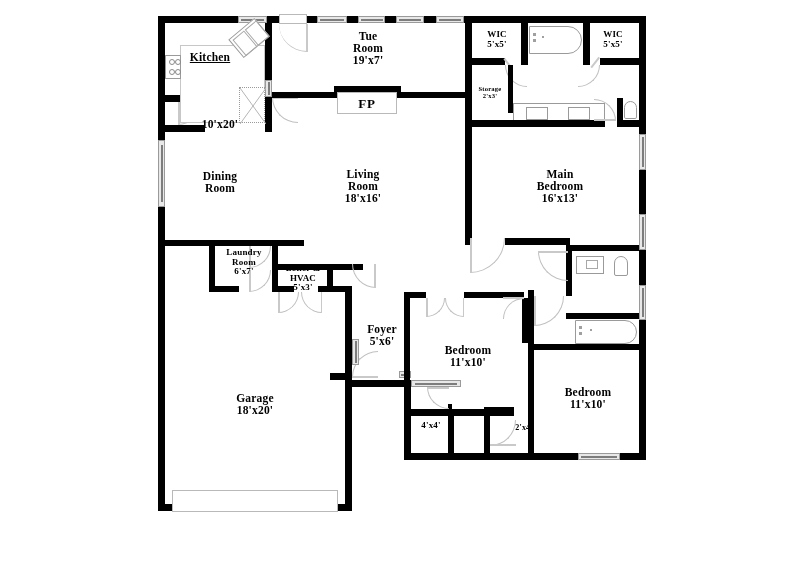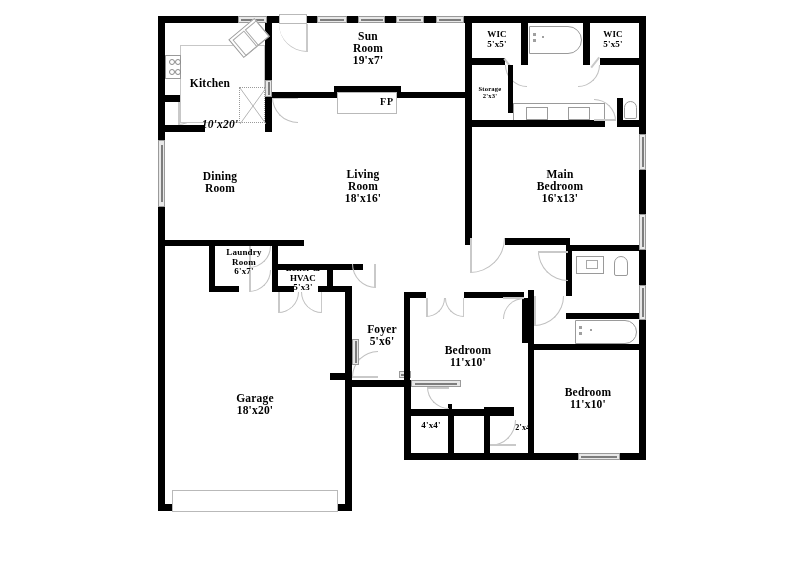--- a/index.html
+++ b/index.html
@@ -25,21 +25,21 @@
   .swing{position:absolute;border:1px solid #c0c0c0;box-sizing:border-box;background:transparent;}
   .leaf{position:absolute;background:#c9c9c9;}
 
   
   .lbl{position:absolute;text-align:center;color:#000;font-weight:bold;
        line-height:1.06;letter-spacing:.2px;white-space:pre-line;
        font-family:"Liberation Serif","DejaVu Serif",serif;}
   .lbl.r{font-size:11.5px;}
   .lbl.s{font-size:9px;}
   .lbl.xs{font-size:6.6px;}
-  .lbl.fp{font-size:10px;letter-spacing:.8px;padding-left:20px;}
+  .lbl.fp{font-size:13px;letter-spacing:.8px;}
 
   #disclaimer{position:absolute;left:0;right:0;bottom:8px;text-align:center;
               font-size:11.6px;color:#2a2a2a;line-height:1.45;
               font-family:"Liberation Serif","DejaVu Serif",serif;}
   #disclaimer div{white-space:nowrap;}
 </style>
 </head>
 <body>
 
 <div id="plan">
@@ -260,24 +260,24 @@
   <div class="leaf" style="left:427px;top:387px;width:22px;height:1.5px;"></div>
   <div class="swing" style="left:490px;top:420px;width:26px;height:26px;border-width:0 1px 1px 0;border-radius:0 0 100% 0;"></div>
   <div class="leaf" style="left:490px;top:444px;width:26px;height:1.5px;"></div>
   <div class="win h" style="left:411px;top:380px;width:50px;">
       <div class="m"></div>
     </div>
   <div class="win v" style="left:352px;top:339px;height:26px;">
       <div class="m"></div>
     </div>
 
-  <div class="lbl r" style="left:165px;top:77px;width:90px;"><span>Kitchen</span></div>
-  <div class="lbl r" style="left:175px;top:118px;width:90px;font-style:italic;"><span>10'x20'</span></div>
-
-  <div class="lbl r" style="left:320px;top:30px;width:96px;"><span>Sun
+  <div class="lbl r" style="left:165px;top:51px;width:90px;text-decoration:underline;"><span>Kitchen</span></div>
+  <div class="lbl r" style="left:175px;top:118px;width:90px;"><span>10'x20'</span></div>
+
+  <div class="lbl r" style="left:320px;top:30px;width:96px;"><span>Tue
 Room</span><br><span>19'x7'</span></div>
 
   <div class="lbl s" style="left:472px;top:30px;width:50px;"><span>WIC</span><br><span>5'x5'</span></div>
   <div class="lbl s" style="left:588px;top:30px;width:50px;"><span>WIC</span><br><span>5'x5'</span></div>
 
   <div class="lbl r" style="left:172px;top:170px;width:96px;"><span>Dining
 Room</span></div>
   <div class="lbl r" style="left:315px;top:168px;width:96px;"><span>Living
 Room</span><br><span>18'x16'</span></div>
   <div class="lbl r" style="left:505px;top:168px;width:110px;"><span>Main

